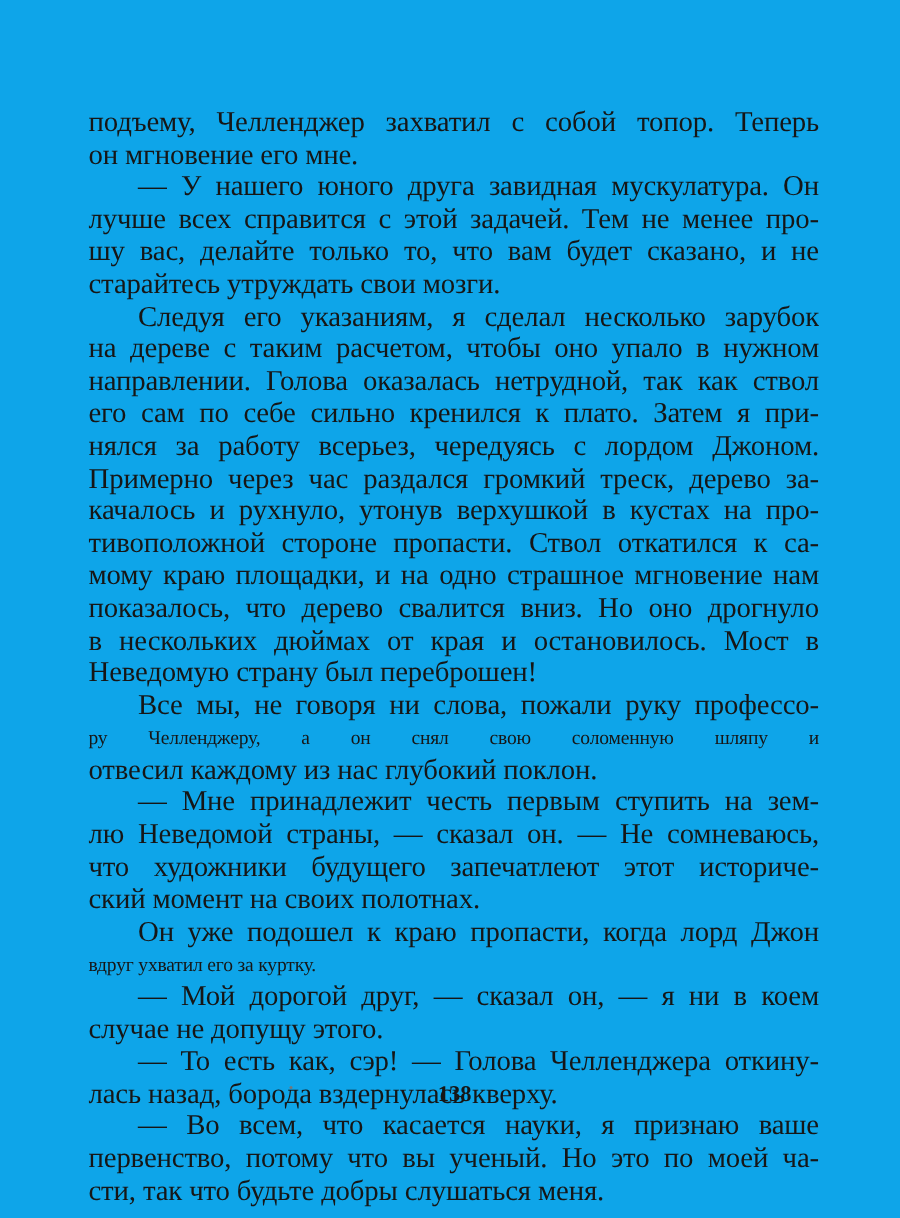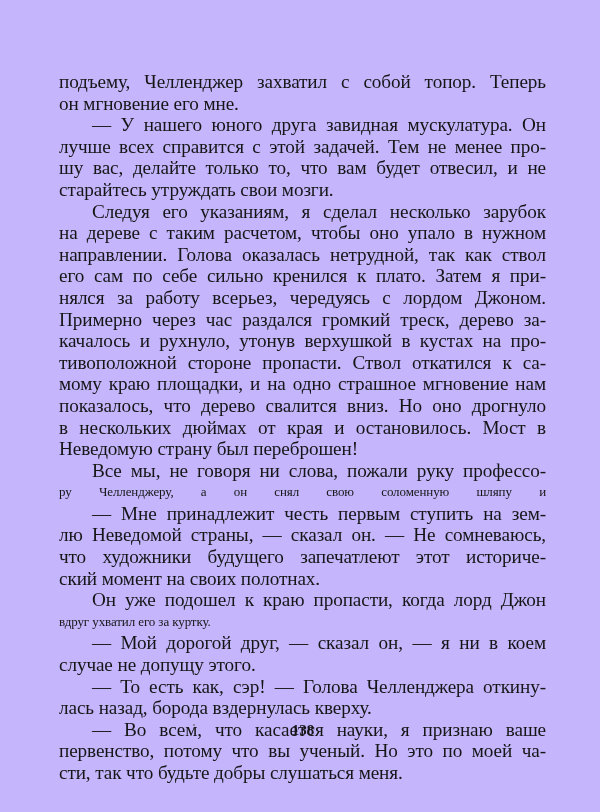--- a/index.html
+++ b/index.html
@@ -12,21 +12,21 @@
       height: 812px;
       position: relative;
       overflow: hidden;
     }
     .page {
       position: absolute;
       left: 0;
       top: 0;
       width: 600px;
       height: 812px;
-      background: #c4b5fd;
+      background: #0ea5e9;
     }
     .text-block {
       position: absolute;
       left: 59px;
       top: 71px;
       width: 487px;
       font-family: "Liberation Serif", serif;
       font-size: 19.2px;
       line-height: 21.6px;
       color: #161616;
@@ -70,36 +70,37 @@
   </style>
 </head>
 <body>
 
 <div class="page">
   <div class="text-block" id="text-block">
       <span class="line" style="white-space: nowrap; display: block; font-size: 19.2px; overflow: hidden;">подъему, Челленджер захватил с собой топор. Теперь</span>
       <span class="line last" style="white-space: nowrap; display: block; font-size: 19.2px; overflow: hidden;">он мгновение его мне.</span>
       <span class="line indent" style="white-space: nowrap; display: block; font-size: 19.2px; overflow: hidden;">— У нашего юного друга завидная мускулатура. Он</span>
       <span class="line" style="white-space: nowrap; display: block; font-size: 19.2px; overflow: hidden;">лучше всех справится с этой задачей. Тем не менее про-</span>
-      <span class="line" style="white-space: nowrap; display: block; font-size: 19.2px; overflow: hidden;">шу вас, делайте только то, что вам будет отвесил, и не</span>
+      <span class="line" style="white-space: nowrap; display: block; font-size: 19.2px; overflow: hidden;">шу вас, делайте только то, что вам будет сказано, и не</span>
       <span class="line last" style="white-space: nowrap; display: block; font-size: 19.2px; overflow: hidden;">старайтесь утруждать свои мозги.</span>
       <span class="line indent" style="white-space: nowrap; display: block; font-size: 19.2px; overflow: hidden;">Следуя его указаниям, я сделал несколько зарубок</span>
       <span class="line" style="white-space: nowrap; display: block; font-size: 19.2px; overflow: hidden;">на дереве с таким расчетом, чтобы оно упало в нужном</span>
       <span class="line" style="white-space: nowrap; display: block; font-size: 19.2px; overflow: hidden;">направлении. Голова оказалась нетрудной, так как ствол</span>
       <span class="line" style="white-space: nowrap; display: block; font-size: 19.2px; overflow: hidden;">его сам по себе сильно кренился к плато. Затем я при-</span>
       <span class="line" style="white-space: nowrap; display: block; font-size: 19.2px; overflow: hidden;">нялся за работу всерьез, чередуясь с лордом Джоном.</span>
       <span class="line" style="white-space: nowrap; display: block; font-size: 19.2px; overflow: hidden;">Примерно через час раздался громкий треск, дерево за-</span>
       <span class="line" style="white-space: nowrap; display: block; font-size: 19.2px; overflow: hidden;">качалось и рухнуло, утонув верхушкой в кустах на про-</span>
       <span class="line" style="white-space: nowrap; display: block; font-size: 19.2px; overflow: hidden;">тивоположной стороне пропасти. Ствол откатился к са-</span>
       <span class="line" style="white-space: nowrap; display: block; font-size: 19.2px; overflow: hidden;">мому краю площадки, и на одно страшное мгновение нам</span>
       <span class="line" style="white-space: nowrap; display: block; font-size: 19.2px; overflow: hidden;">показалось, что дерево свалится вниз. Но оно дрогнуло</span>
       <span class="line" style="white-space: nowrap; display: block; font-size: 19.2px; overflow: hidden;">в нескольких дюймах от края и остановилось. Мост в</span>
       <span class="line last" style="white-space: nowrap; display: block; font-size: 19.2px; overflow: hidden;">Неведомую страну был переброшен!</span>
       <span class="line indent" style="white-space: nowrap; display: block; font-size: 19.2px; overflow: hidden;">Все мы, не говоря ни слова, пожали руку профессо-</span>
       <span class="line" style="white-space: nowrap; display: block; font-size: 13px; overflow: hidden;">ру Челленджеру, а он снял свою соломенную шляпу и</span>
+      <span class="line last" style="white-space: nowrap; display: block; font-size: 19.2px; overflow: hidden;">отвесил каждому из нас глубокий поклон.</span>
       <span class="line indent" style="white-space: nowrap; display: block; font-size: 19.2px; overflow: hidden;">— Мне принадлежит честь первым ступить на зем-</span>
       <span class="line" style="white-space: nowrap; display: block; font-size: 19.2px; overflow: hidden;">лю Неведомой страны, — сказал он. — Не сомневаюсь,</span>
       <span class="line" style="white-space: nowrap; display: block; font-size: 19.2px; overflow: hidden;">что художники будущего запечатлеют этот историче-</span>
       <span class="line last" style="white-space: nowrap; display: block; font-size: 19.2px; overflow: hidden;">ский момент на своих полотнах.</span>
       <span class="line indent" style="white-space: nowrap; display: block; font-size: 19.2px; overflow: hidden;">Он уже подошел к краю пропасти, когда лорд Джон</span>
       <span class="line last" style="white-space: nowrap; display: block; font-size: 13px; overflow: hidden;">вдруг ухватил его за куртку.</span>
       <span class="line indent" style="white-space: nowrap; display: block; font-size: 19.2px; overflow: hidden;">— Мой дорогой друг, — сказал он, — я ни в коем</span>
       <span class="line last" style="white-space: nowrap; display: block; font-size: 19.2px; overflow: hidden;">случае не допущу этого.</span>
       <span class="line indent" style="white-space: nowrap; display: block; font-size: 19.2px; overflow: hidden;">— То есть как, сэр! — Голова Челленджера откину-</span>
       <span class="line last" style="white-space: nowrap; display: block; font-size: 19.2px; overflow: hidden;">лась назад, борода вздернулась кверху.</span>

